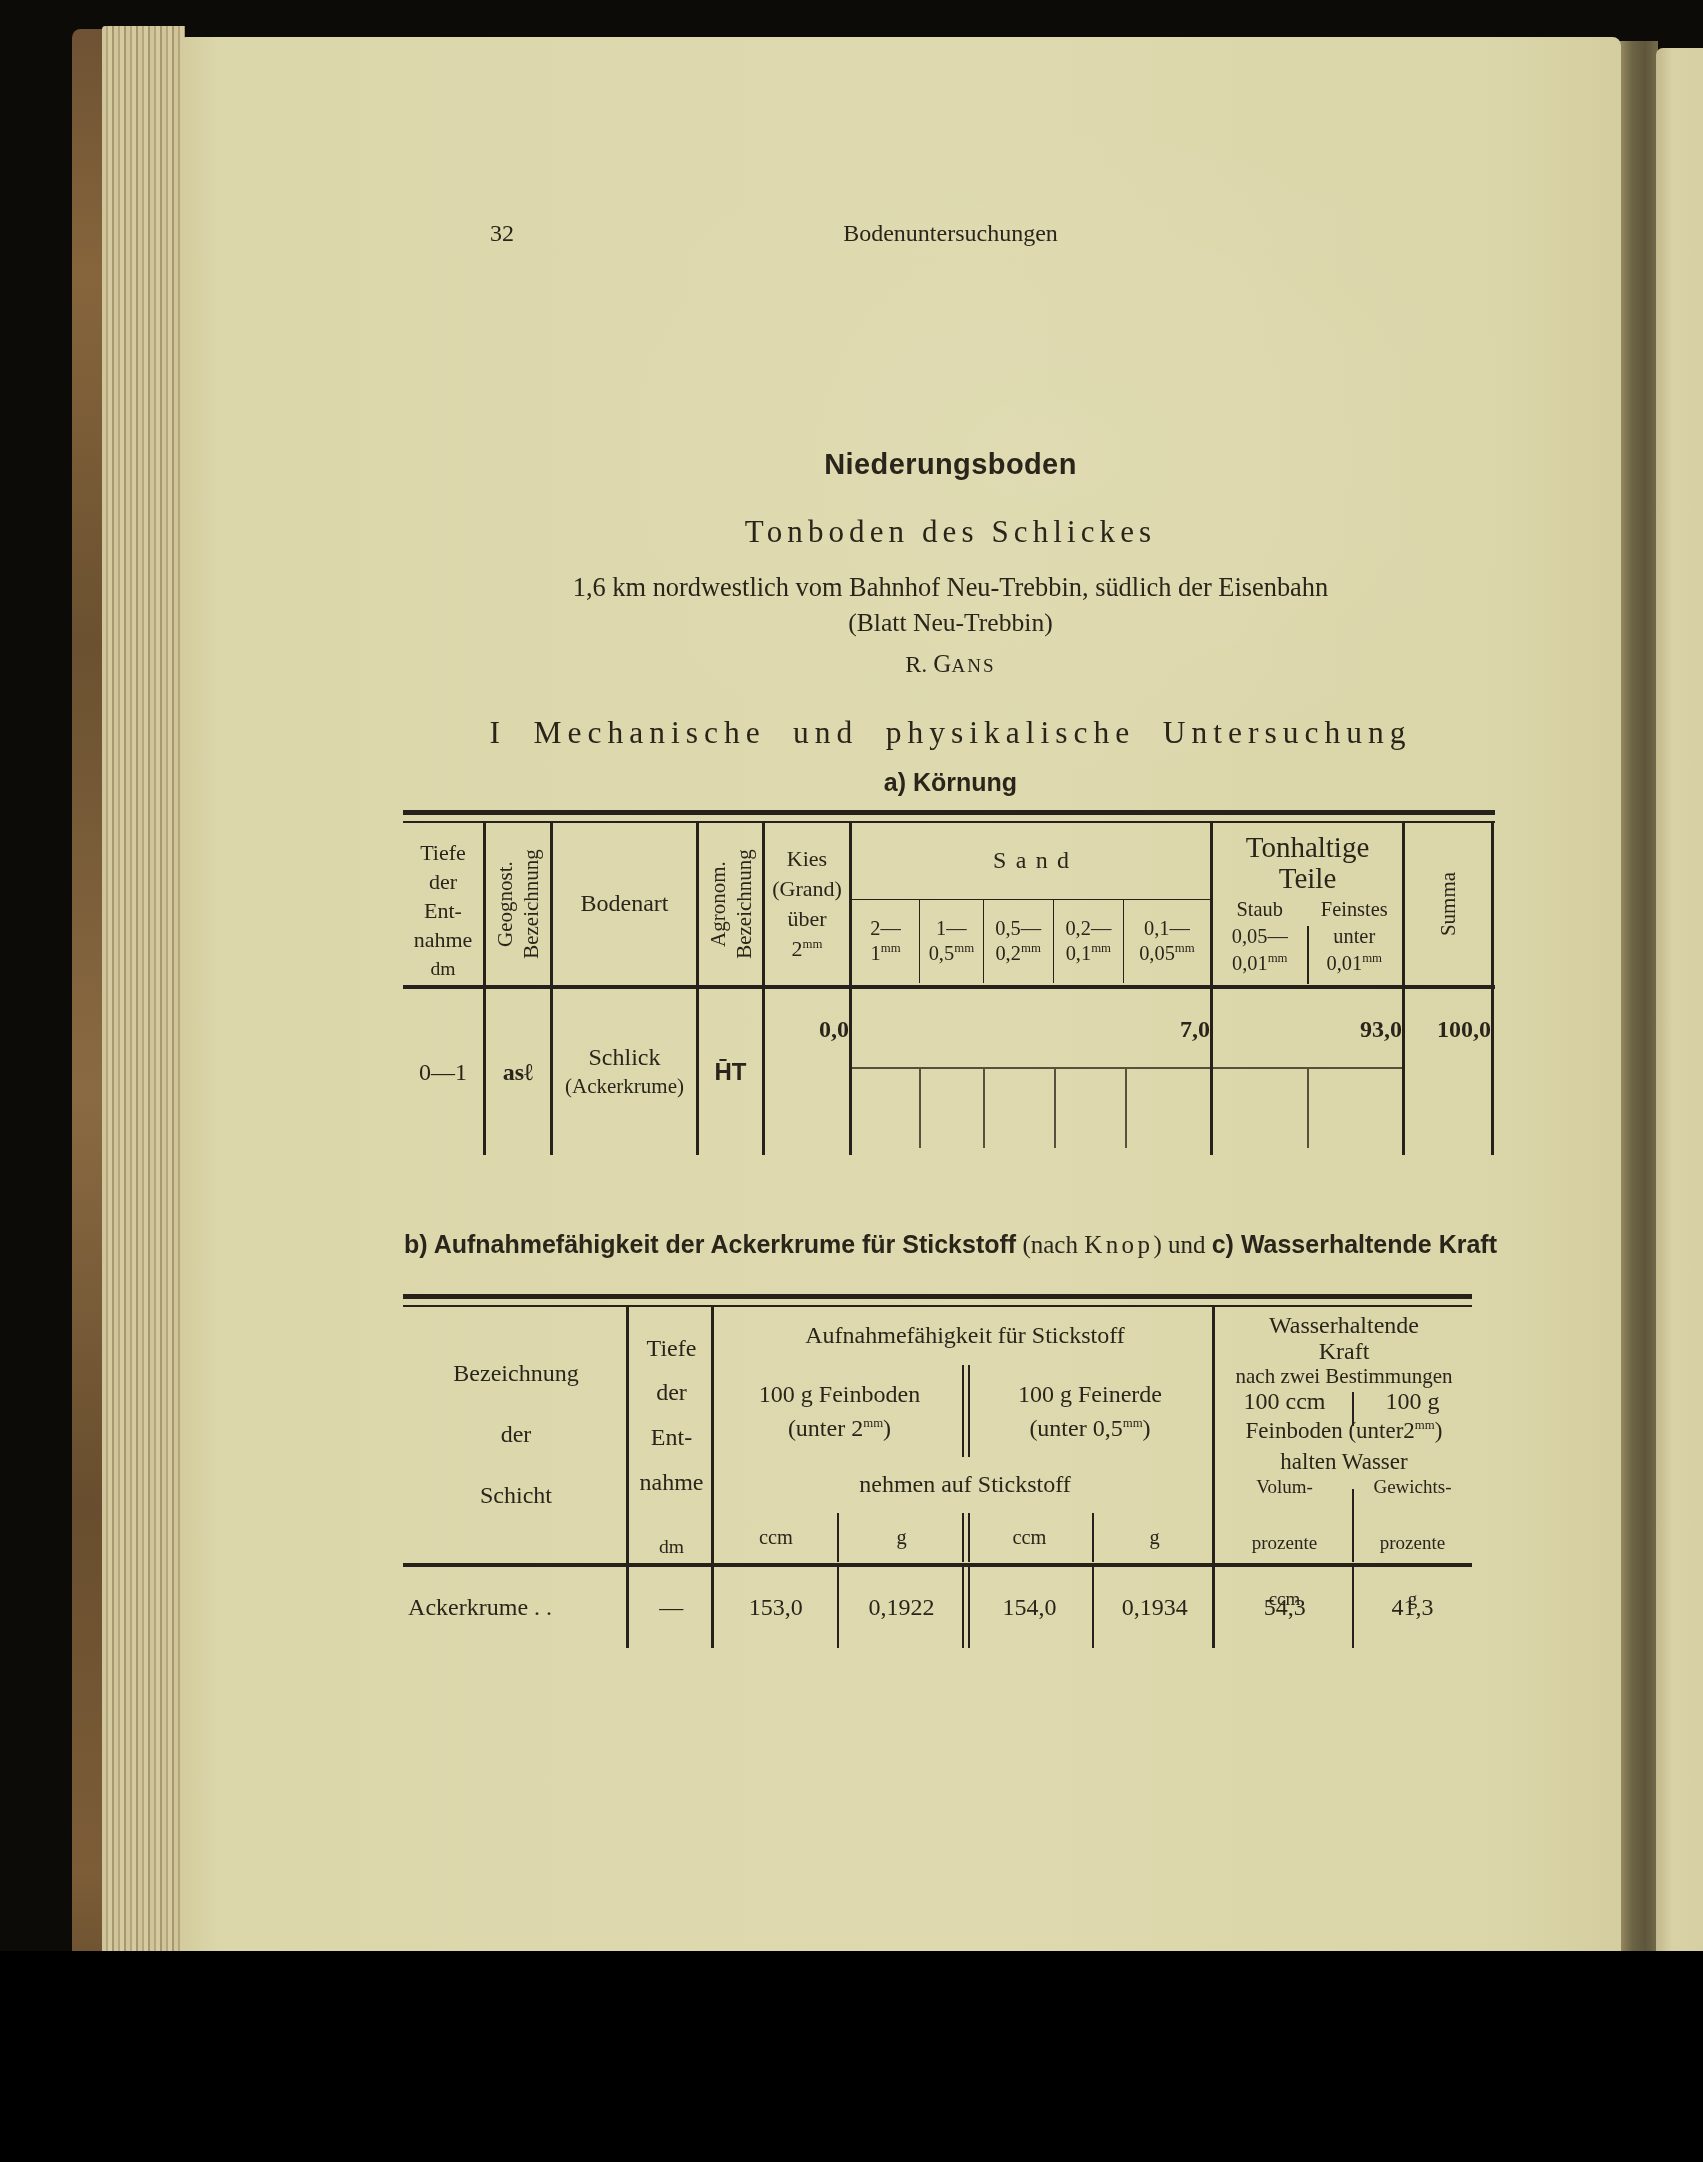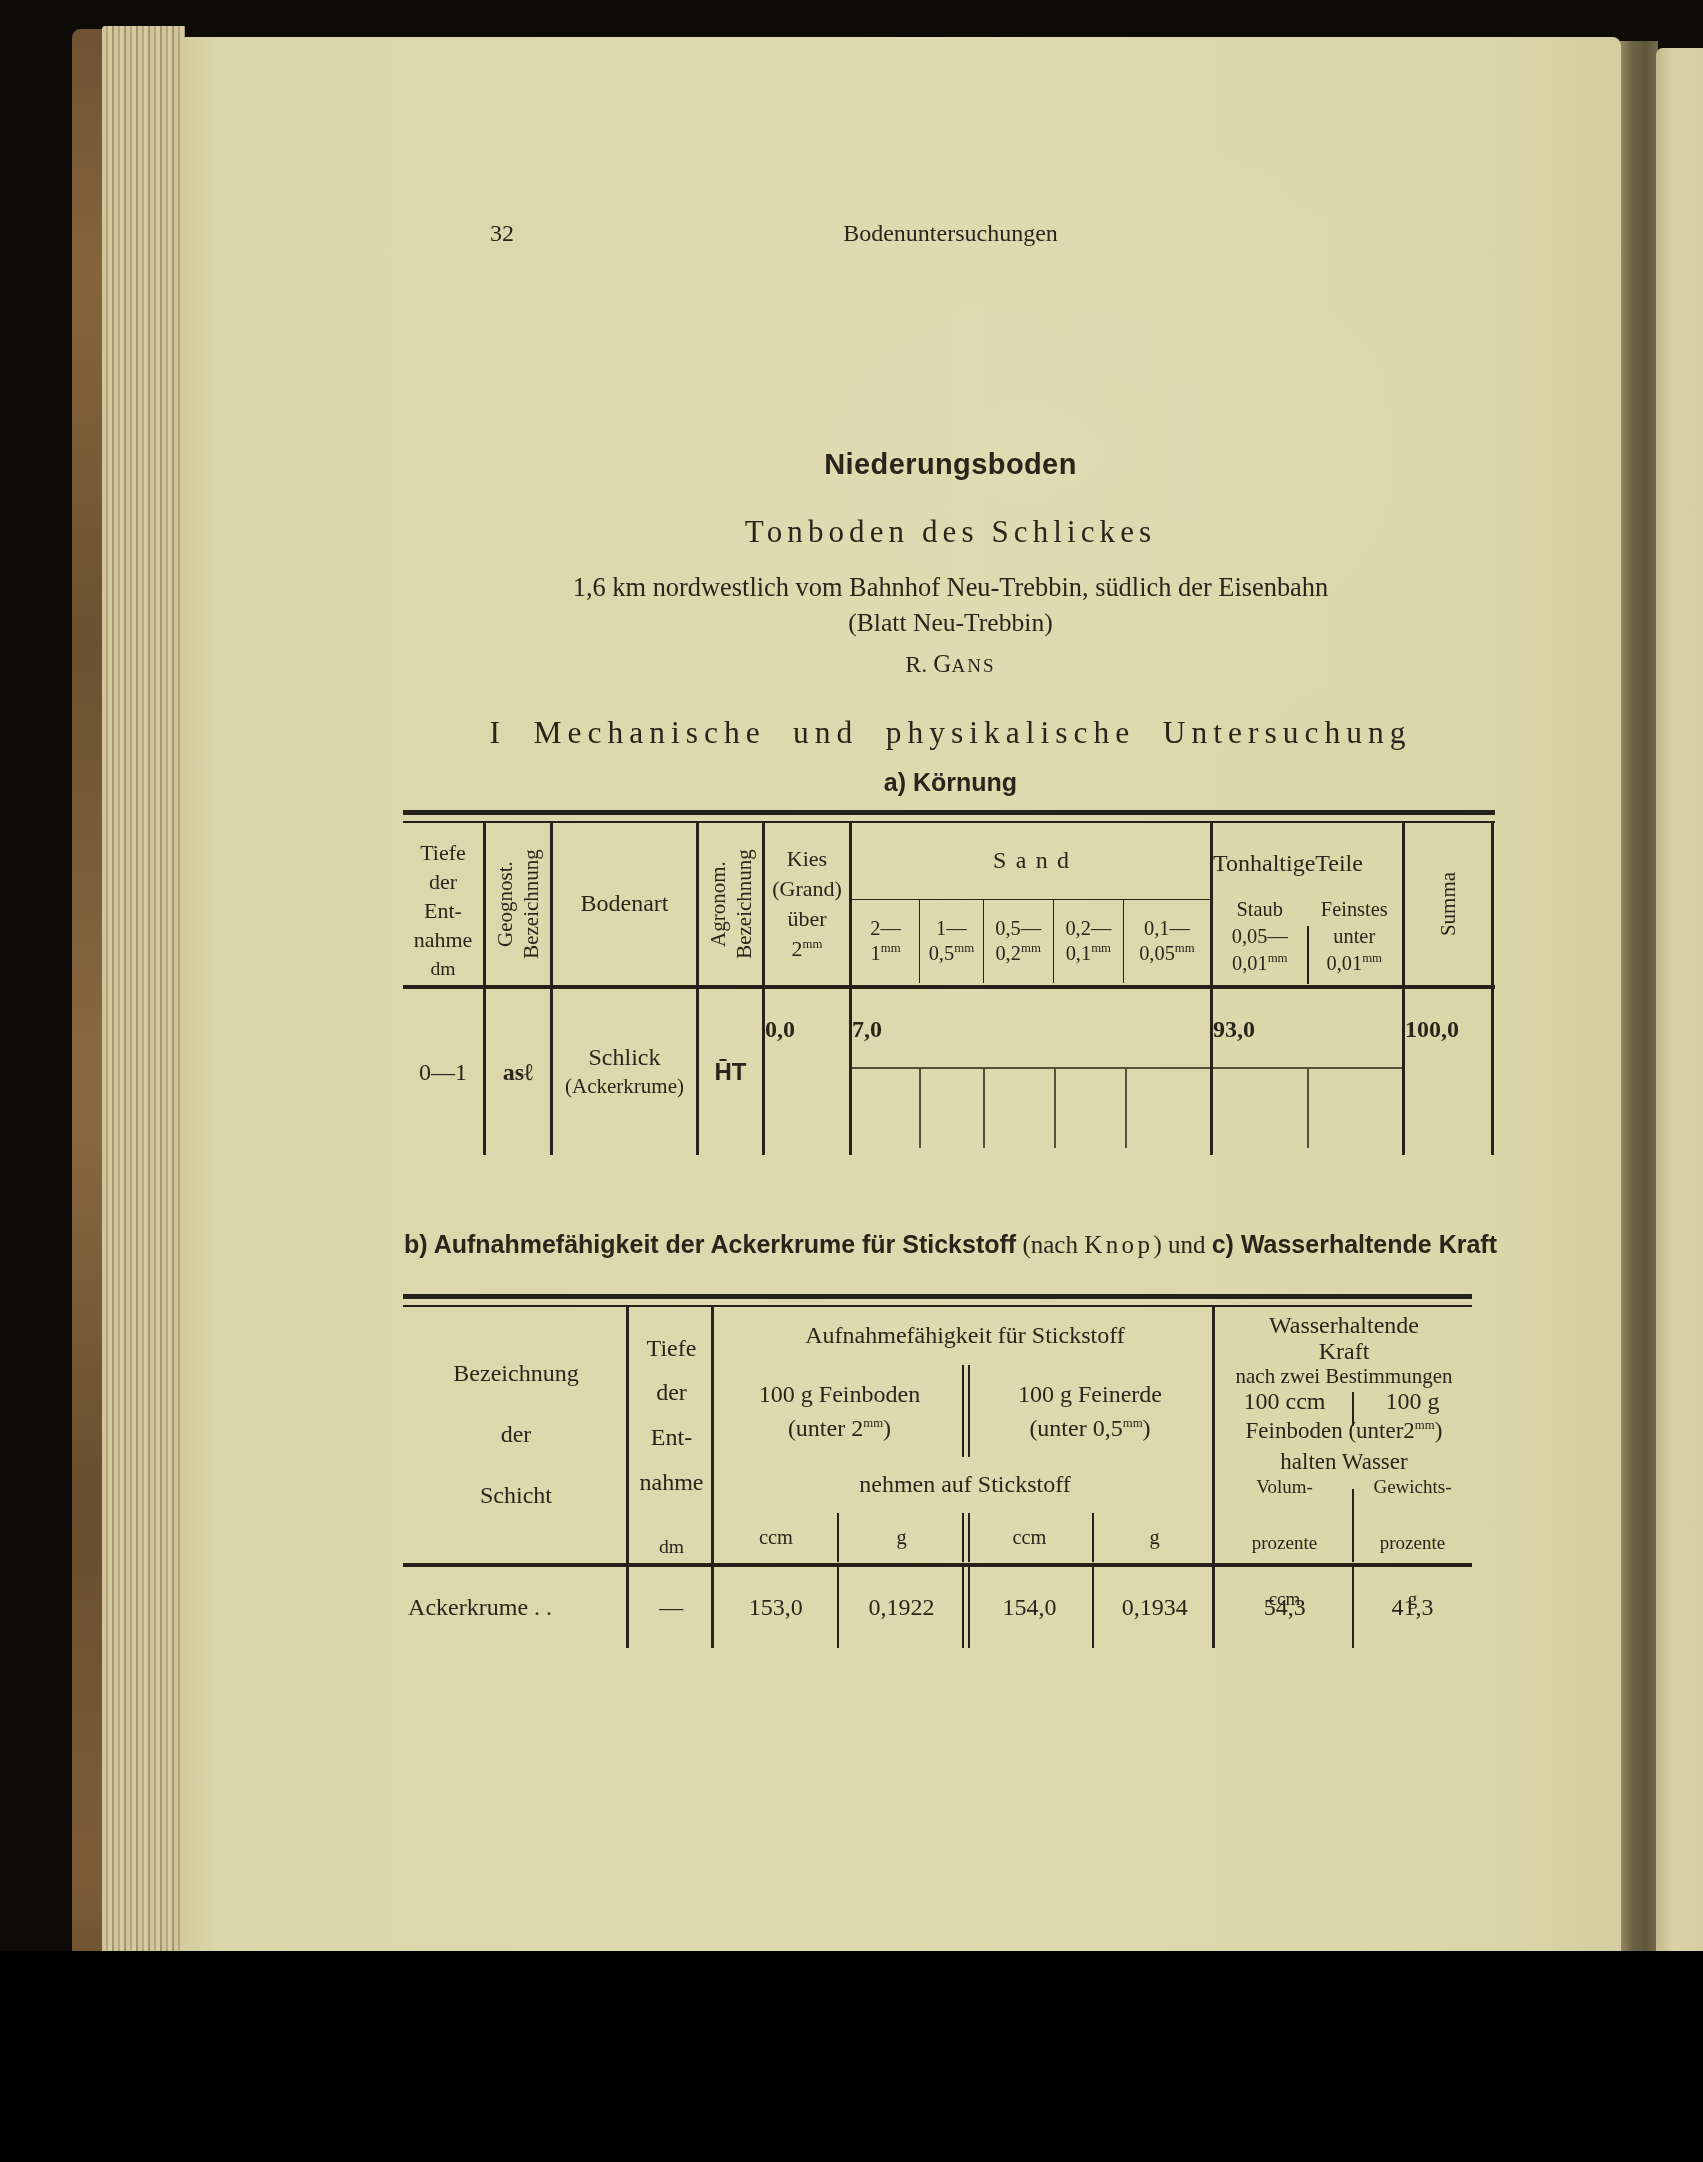--- a/index.html
+++ b/index.html
@@ -65,32 +65,32 @@
   .bodenC{display:flex;align-items:center;justify-content:center;height:100%;font-size:24px;}
   .kiesC{display:flex;flex-direction:column;align-items:center;justify-content:center;height:100%;
          font-size:22px;line-height:30px;}
   .sandTitle{height:77px;box-sizing:border-box;display:flex;align-items:center;justify-content:center;
              font-size:24px;letter-spacing:9.4px;padding-left:9.4px;border-bottom:1.7px solid var(--rule);}
   .sandSub{display:flex;height:83px;font-size:20.4px;}
   .sandSub .ss{box-sizing:border-box;display:flex;flex-direction:column;align-items:center;
                justify-content:center;line-height:25.6px;}
   .sandSub .ss+.ss{border-left:1.7px solid var(--rule);}
   .ss1{width:68px}.ss2{width:64px}.ss3{width:71px}.ss4{width:71px}.ss5{width:88px}
-  .tonTitle{height:72px;display:flex;flex-direction:row;align-items:center;justify-content:flex-start;
-            padding-top:8.5px;box-sizing:border-box;font-size:24px;line-height:31px;}
+  .tonTitle{height:72px;display:flex;flex-direction:column;align-items:center;justify-content:center;
+            padding-top:8.5px;box-sizing:border-box;font-size:29px;line-height:31px;}
   .tonSub{height:89px;position:relative;display:flex;font-size:20.4px;}
   .tonSub .ts{display:flex;flex-direction:column;align-items:center;line-height:27px;padding-top:1.7px;box-sizing:border-box;}
   .ts1{width:95px}.ts2{width:97px}
   .tonDiv{position:absolute;left:94px;top:31px;bottom:0;width:1.7px;background:var(--rule);}
   .lab{display:flex;align-items:center;justify-content:center;height:100%;font-size:24px;}
   .labCol{flex-direction:column;line-height:29px;}
   .sub2{font-size:21px;}
   .bold{font-weight:bold;}
   .agroVal{font-family:"Liberation Sans",sans-serif;font-weight:bold;font-size:24px;}
-  .val{position:absolute;top:27px;left:0;right:0;text-align:left;font-weight:bold;font-size:24px;}
+  .val{position:absolute;top:27px;left:0;right:0;text-align:right;font-weight:bold;font-size:24px;}
   .subline{position:absolute;top:78px;left:0;right:0;height:1.7px;background:var(--faint);}
   .tick{position:absolute;top:80px;bottom:6.8px;width:1.7px;background:var(--faint);}
   
   .tblB{position:absolute;top:1257px;left:0;width:1069px;}
   .bHead{position:relative;display:flex;height:256px;}
   .bBez{width:226px;display:flex;flex-direction:column;align-items:center;justify-content:center;
         gap:34px;font-size:24px;}
   .bTiefe{width:85px;display:flex;flex-direction:column;align-items:center;box-sizing:border-box;
           padding-top:29px;font-size:24px;line-height:25.6px;gap:19px;}
   .bTiefe .unitDm{margin-bottom:3.4px;}

